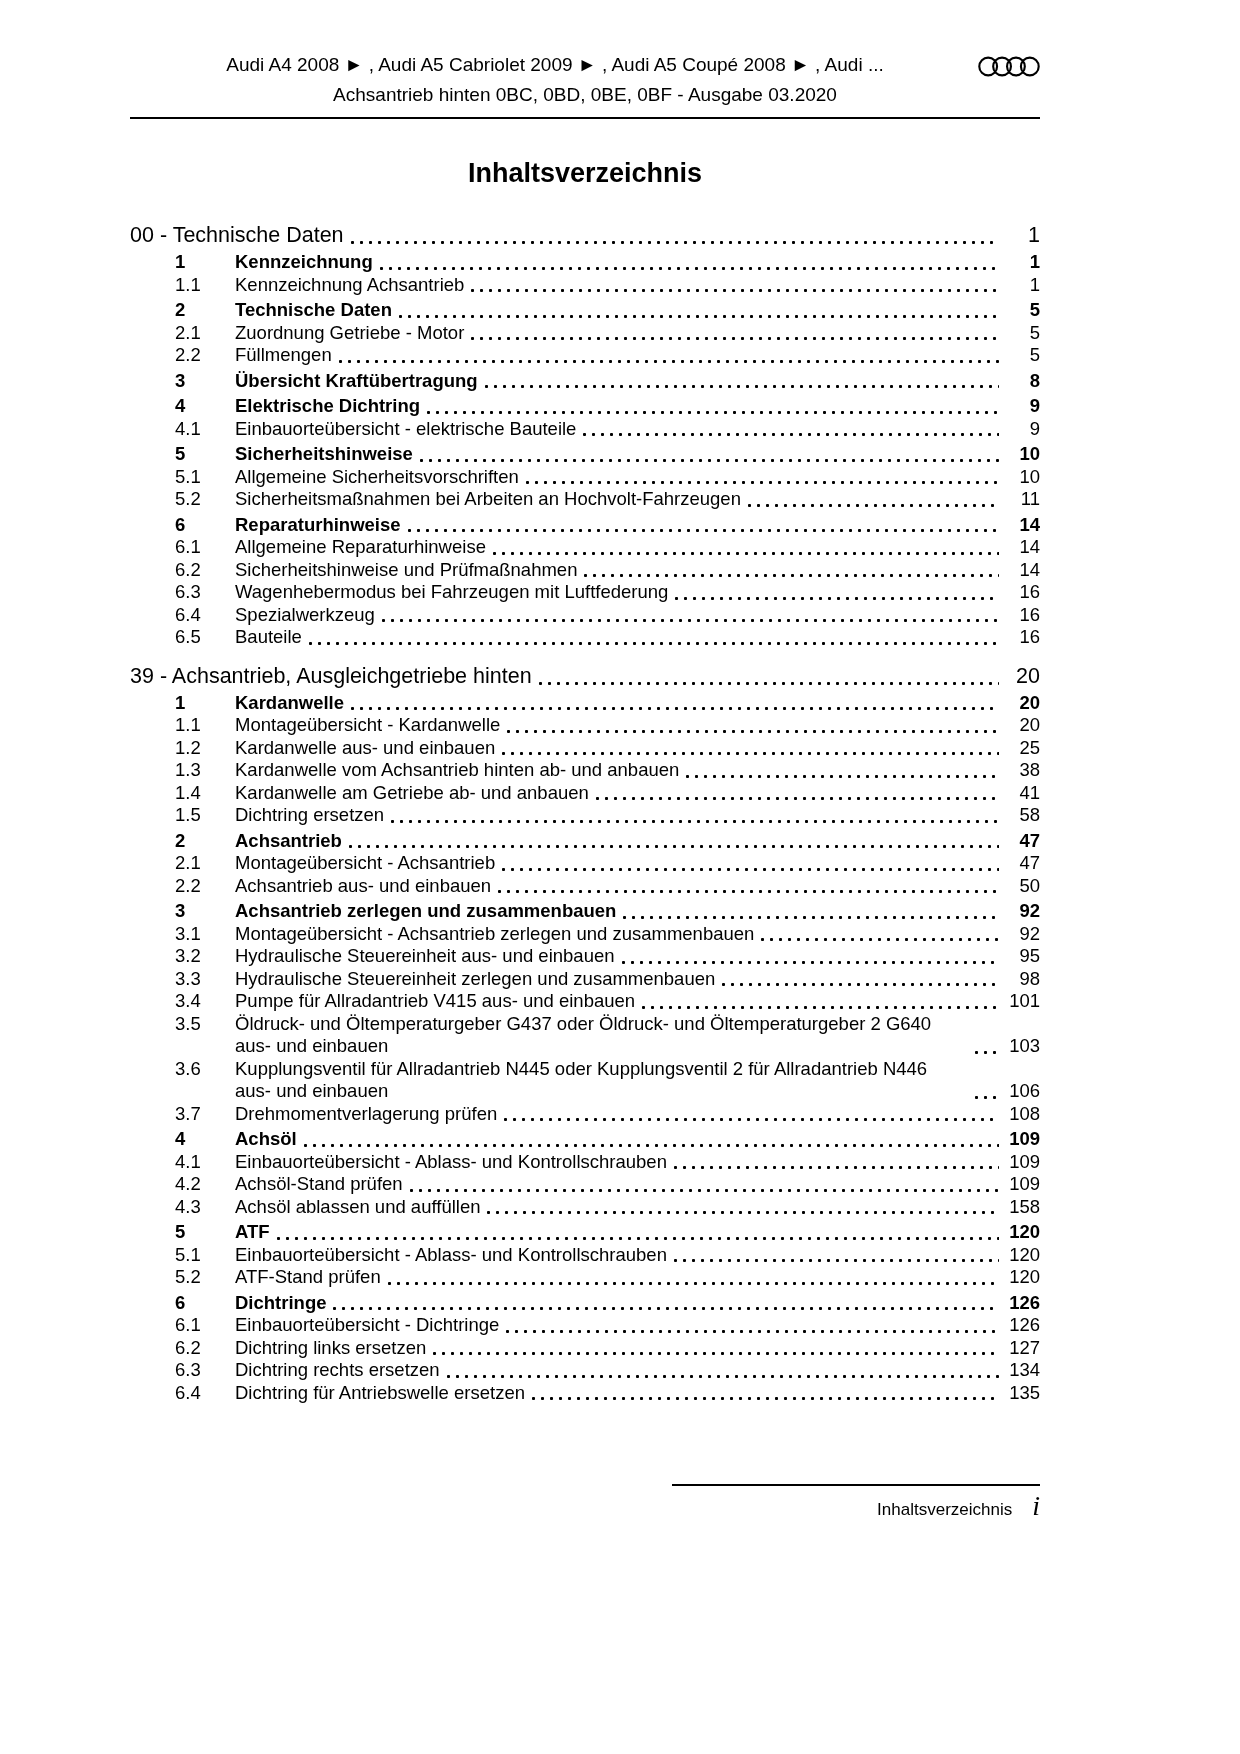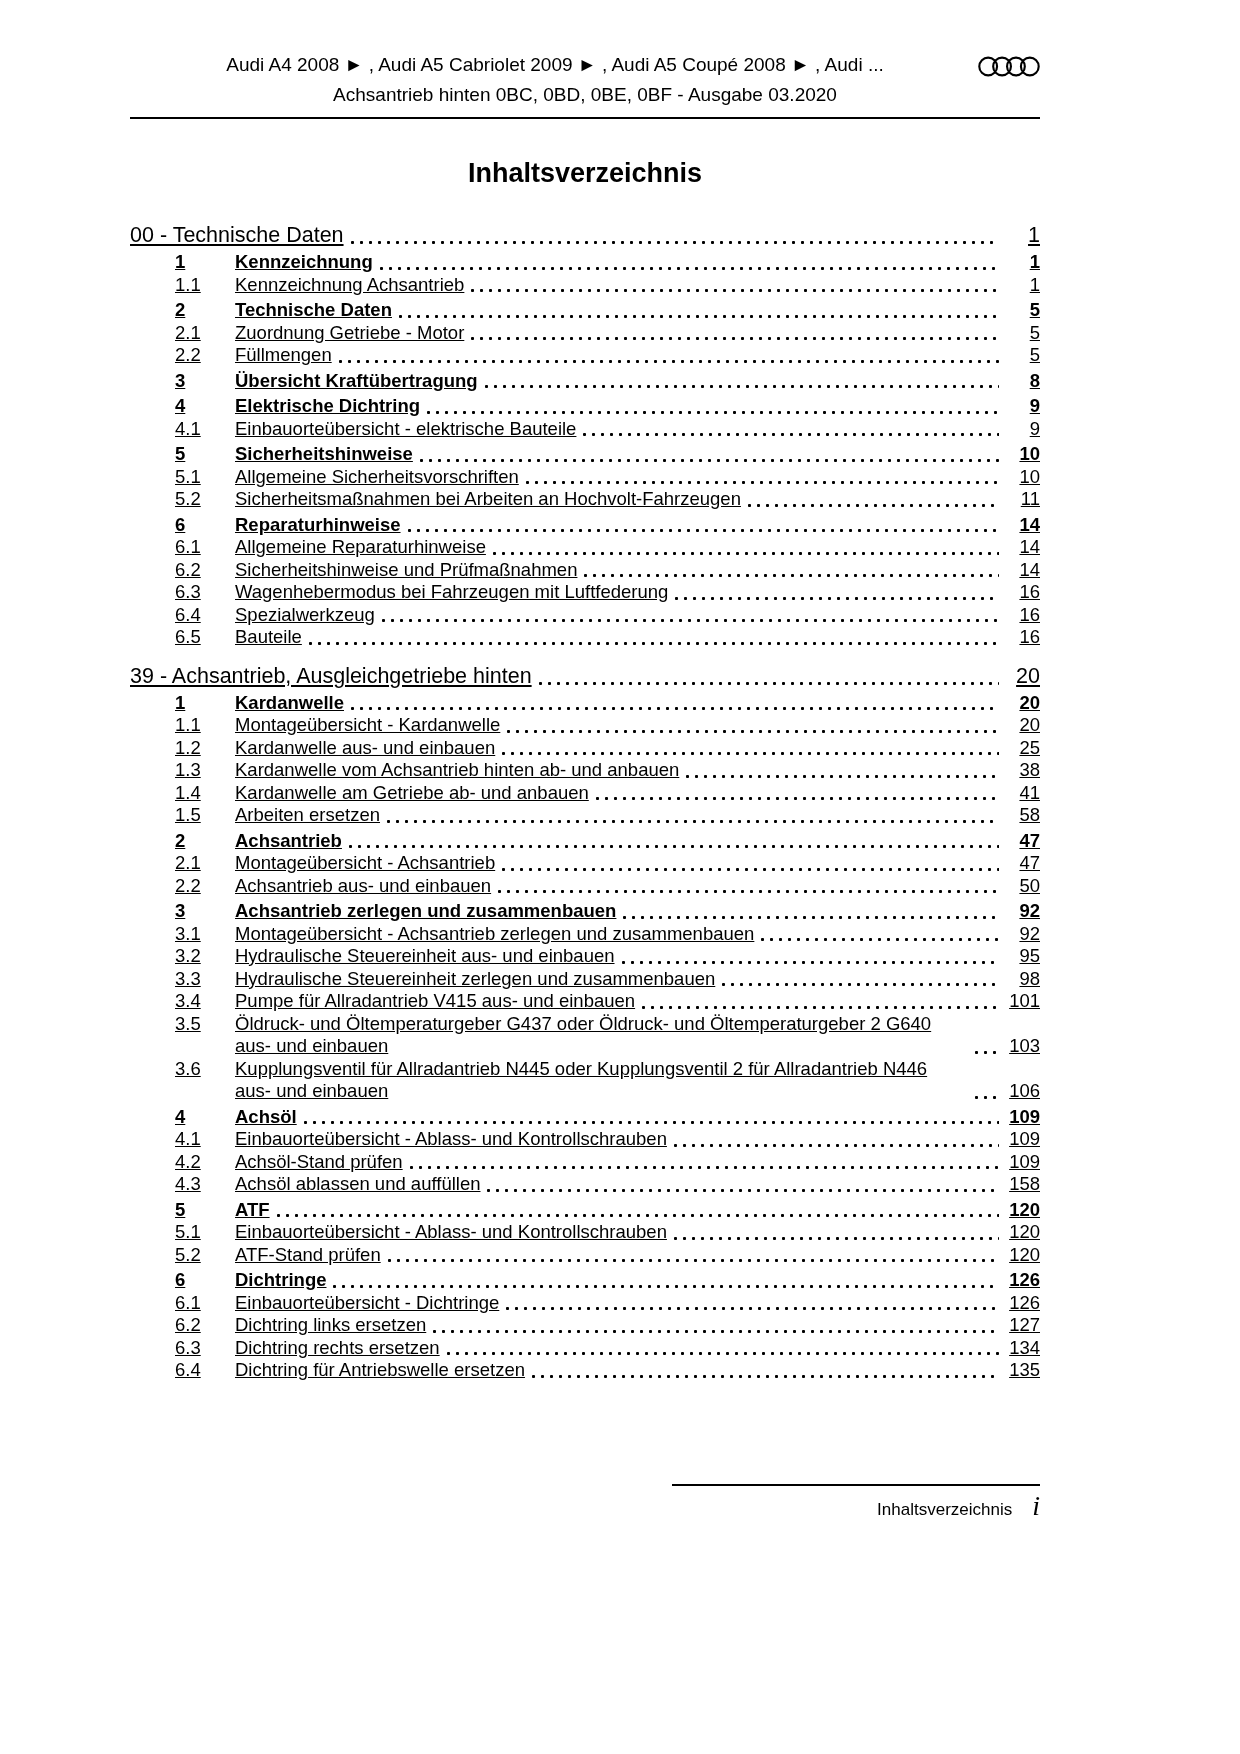--- a/index.html
+++ b/index.html
@@ -57,21 +57,20 @@
     position: absolute;
     top: 208px;
     left: 130px;
     width: 910px;
   }
   .toc-row {
     display: flex;
     align-items: flex-end;
     font-size: 18.5px;
     line-height: 22.5px;
-    text-decoration: underline;
   }
   .toc-row.chapter {
     font-size: 21.5px;
     line-height: 26px;
     margin-top: 14px;
   }
   .toc-row.section {
     font-weight: bold;
     margin-top: 3px;
   }
@@ -284,21 +283,21 @@
         <span class="page-num">38</span>
       </div>
       <div class="toc-row item">
         <span class="num">1.4</span>
         <span class="label">Kardanwelle am Getriebe ab- und anbauen</span>
         <span class="leader"></span>
         <span class="page-num">41</span>
       </div>
       <div class="toc-row item">
         <span class="num">1.5</span>
-        <span class="label">Arbeiten ersetzen</span>
+        <span class="label">Dichtring ersetzen</span>
         <span class="leader"></span>
         <span class="page-num">58</span>
       </div>
       <div class="toc-row section">
         <span class="num">2</span>
         <span class="label">Achsantrieb</span>
         <span class="leader"></span>
         <span class="page-num">47</span>
       </div>
       <div class="toc-row item">
@@ -347,20 +346,26 @@
         <span class="num">3.5</span>
         <span class="label">Öldruck- und Öltemperaturgeber G437 oder Öldruck- und Öltemperaturgeber 2 G640 aus- und einbauen</span>
         <span class="leader"></span>
         <span class="page-num">103</span>
       </div>
       <div class="toc-row item">
         <span class="num">3.6</span>
         <span class="label">Kupplungsventil für Allradantrieb N445 oder Kupplungsventil 2 für Allradantrieb N446 aus- und einbauen</span>
         <span class="leader"></span>
         <span class="page-num">106</span>
+      </div>
+      <div class="toc-row item">
+        <span class="num">3.7</span>
+        <span class="label">Drehmomentverlagerung prüfen</span>
+        <span class="leader"></span>
+        <span class="page-num">108</span>
       </div>
       <div class="toc-row section">
         <span class="num">4</span>
         <span class="label">Achsöl</span>
         <span class="leader"></span>
         <span class="page-num">109</span>
       </div>
       <div class="toc-row item">
         <span class="num">4.1</span>
         <span class="label">Einbauorteübersicht - Ablass- und Kontrollschrauben</span>

